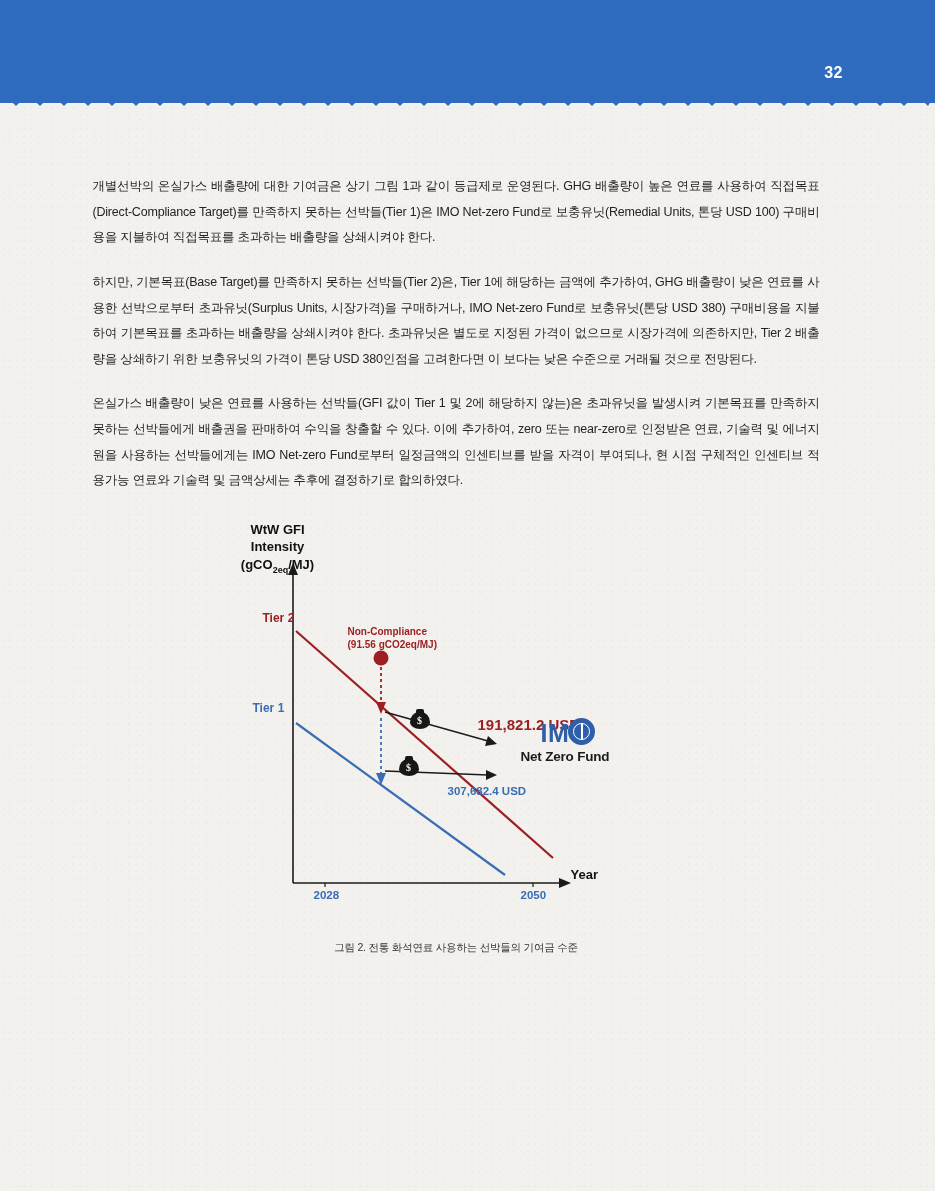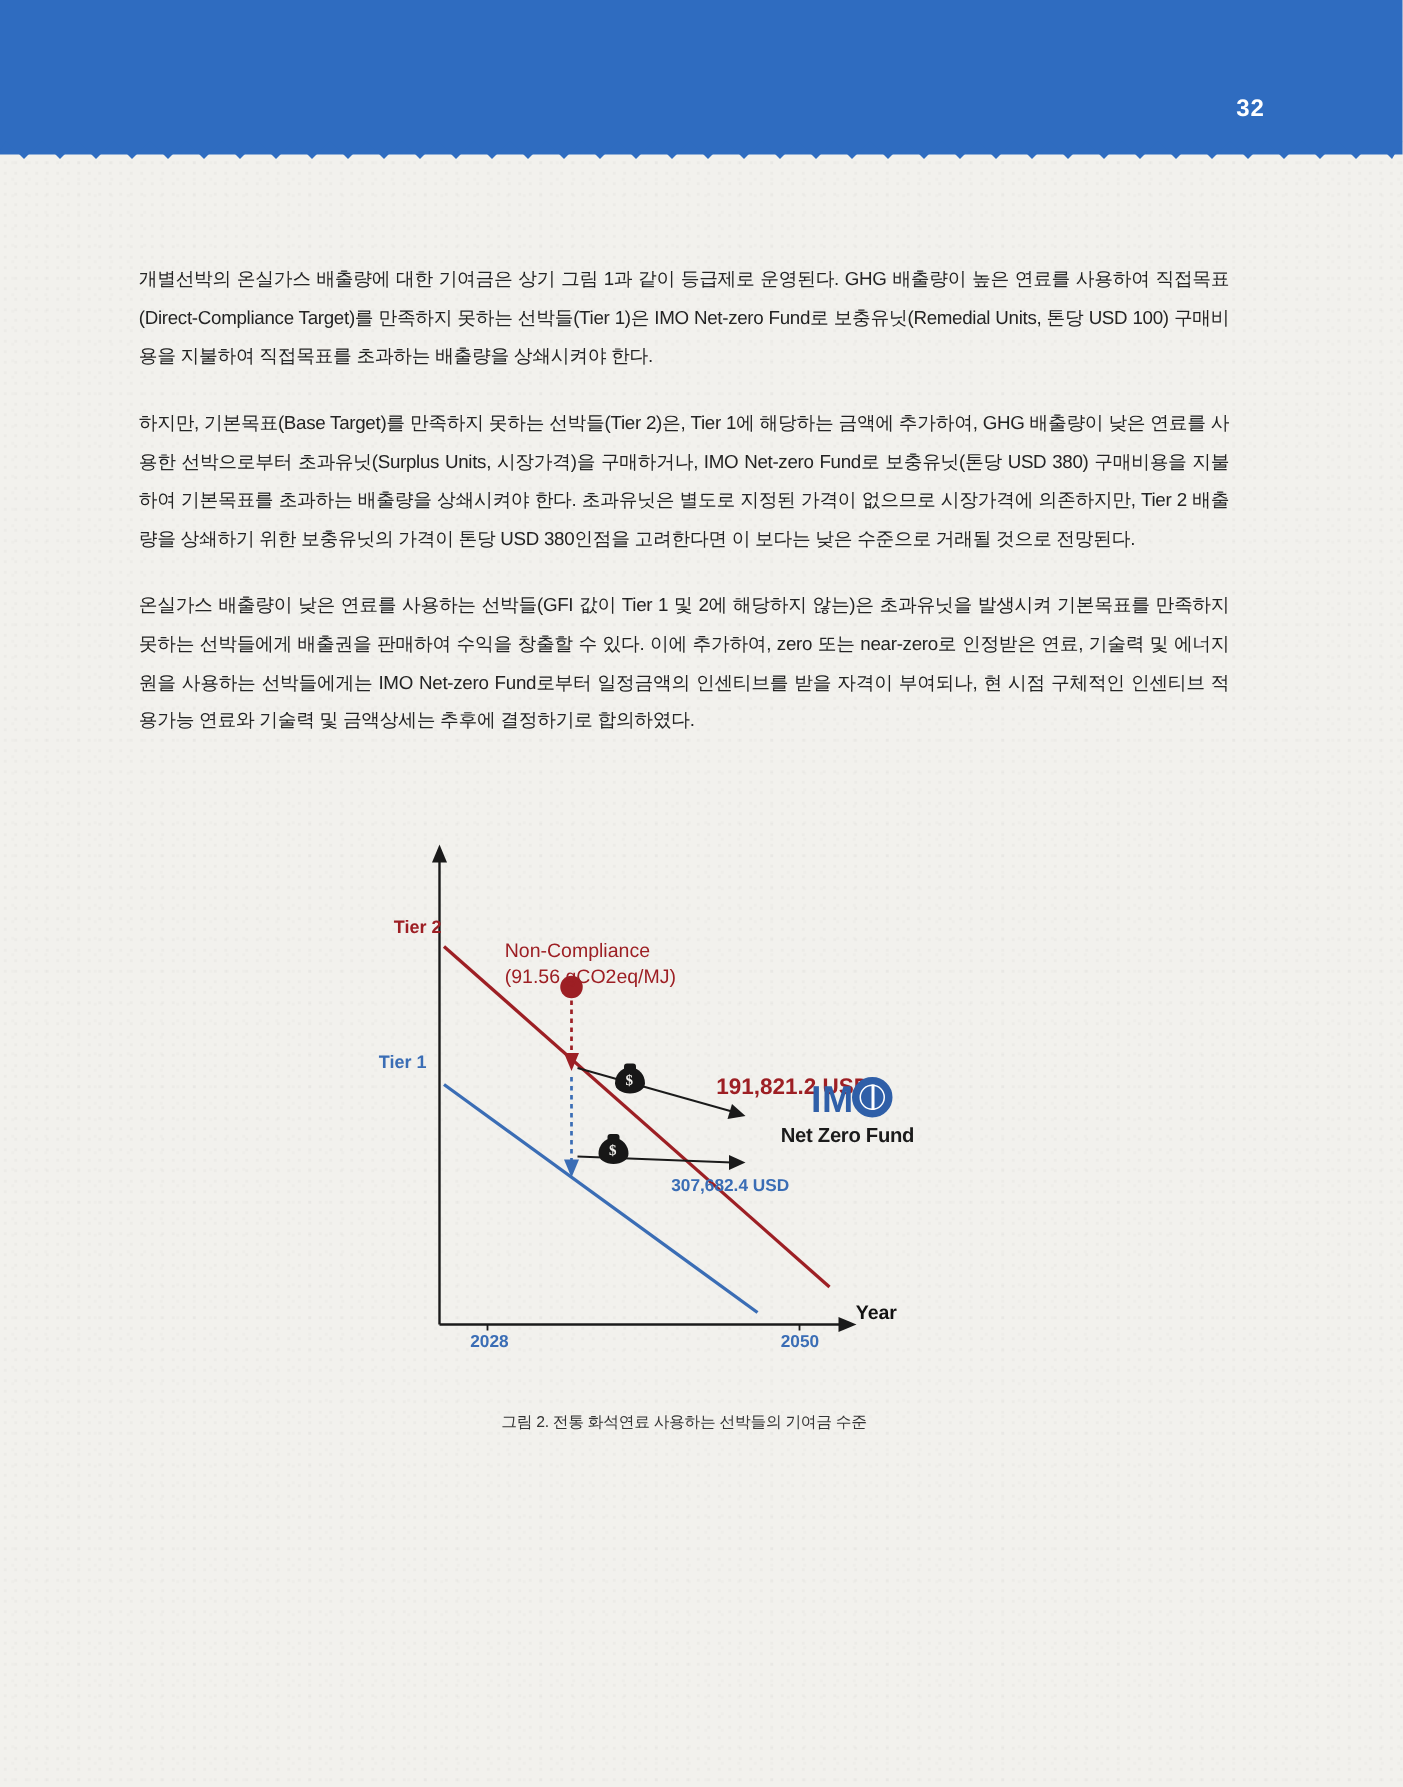--- a/index.html
+++ b/index.html
@@ -107,22 +107,22 @@
   .axis-title .sub { font-size: 9px; vertical-align: sub; }
   .lbl {
     position: absolute;
     font-size: 12px;
     font-weight: bold;
     white-space: nowrap;
   }
   .lbl-tier2 { left: 170px; top: 98px; color: #9d1f24; }
   .lbl-tier1 { left: 160px; top: 188px; color: #3a6db5; }
   .lbl-noncomp {
-    left: 244px; top: 112px; color: #9d1f24;
-    font-size: 13px; line-height: 1.35; font-weight: normal;
+    left: 255px; top: 112px; color: #9d1f24;
+    font-size: 10px; line-height: 1.35; font-weight: bold;
   }
   .lbl-usd-top { left: 385px; top: 180px; color: #9d1f24; font-size: 15px; margin-top: 23px; }
   .lbl-usd-bot { left: 355px; top: 272px; color: #3a6db5; font-size: 11.5px; }
   .lbl-year { left: 478px; top: 354px; color: #111; font-size: 13px; font-weight: bold; }
   .lbl-2028 { left: 221px; top: 376px; color: #3a6db5; font-size: 11.5px; }
   .lbl-2050 { left: 428px; top: 376px; color: #3a6db5; font-size: 11.5px; }
 
   .imo-logo {
     position: absolute;
     left: 428px;
@@ -223,20 +223,25 @@
 
   <div class="body-text">
     <p class="para">개별선박의 온실가스 배출량에 대한 기여금은 상기 그림 1과 같이 등급제로 운영된다. GHG 배출량이 높은 연료를 사용하여 직접목표(Direct-Compliance Target)를 만족하지 못하는 선박들(Tier 1)은 IMO Net-zero Fund로 보충유닛(Remedial Units, 톤당 USD 100) 구매비용을 지불하여 직접목표를 초과하는 배출량을 상쇄시켜야 한다.</p>
     <p class="para">하지만, 기본목표(Base Target)를 만족하지 못하는 선박들(Tier 2)은, Tier 1에 해당하는 금액에 추가하여, GHG 배출량이 낮은 연료를 사용한 선박으로부터 초과유닛(Surplus Units, 시장가격)을 구매하거나, IMO Net-zero Fund로 보충유닛(톤당 USD 380) 구매비용을 지불하여 기본목표를 초과하는 배출량을 상쇄시켜야 한다. 초과유닛은 별도로 지정된 가격이 없으므로 시장가격에 의존하지만, Tier 2 배출량을 상쇄하기 위한 보충유닛의 가격이 톤당 USD 380인점을 고려한다면 이 보다는 낮은 수준으로 거래될 것으로 전망된다.</p>
     <p class="para">온실가스 배출량이 낮은 연료를 사용하는 선박들(GFI 값이 Tier 1 및 2에 해당하지 않는)은 초과유닛을 발생시켜 기본목표를 만족하지 못하는 선박들에게 배출권을 판매하여 수익을 창출할 수 있다. 이에 추가하여, zero 또는 near-zero로 인정받은 연료, 기술력 및 에너지원을 사용하는 선박들에게는 IMO Net-zero Fund로부터 일정금액의 인센티브를 받을 자격이 부여되나, 현 시점 구체적인 인센티브 적용가능 연료와 기술력 및 금액상세는 추후에 결정하기로 합의하였다.</p>
   </div>
 
   <div class="figure-wrap">
     <div class="figure-canvas">
 
+      <div class="axis-title">
+        <span>WtW GFI</span><br>
+        <span>Intensity</span><br>
+        <span>(gCO</span><span class="sub">2eq</span><span>/MJ)</span>
+      </div>
 
       <svg width="727" height="420" style="position:absolute;left:0;top:0;">
 
         <line x1="200" y1="60" x2="200" y2="370" stroke="#1a1a1a" stroke-width="1.6"></line>
         <line x1="200" y1="370" x2="468" y2="370" stroke="#1a1a1a" stroke-width="1.6"></line>
         <polygon points="200,50 195,62 205,62" fill="#1a1a1a"></polygon>
         <polygon points="478,370 466,365 466,375" fill="#1a1a1a"></polygon>
 
         <line x1="203" y1="118" x2="460" y2="345" stroke="#9d1f24" stroke-width="2.2"></line>
 

